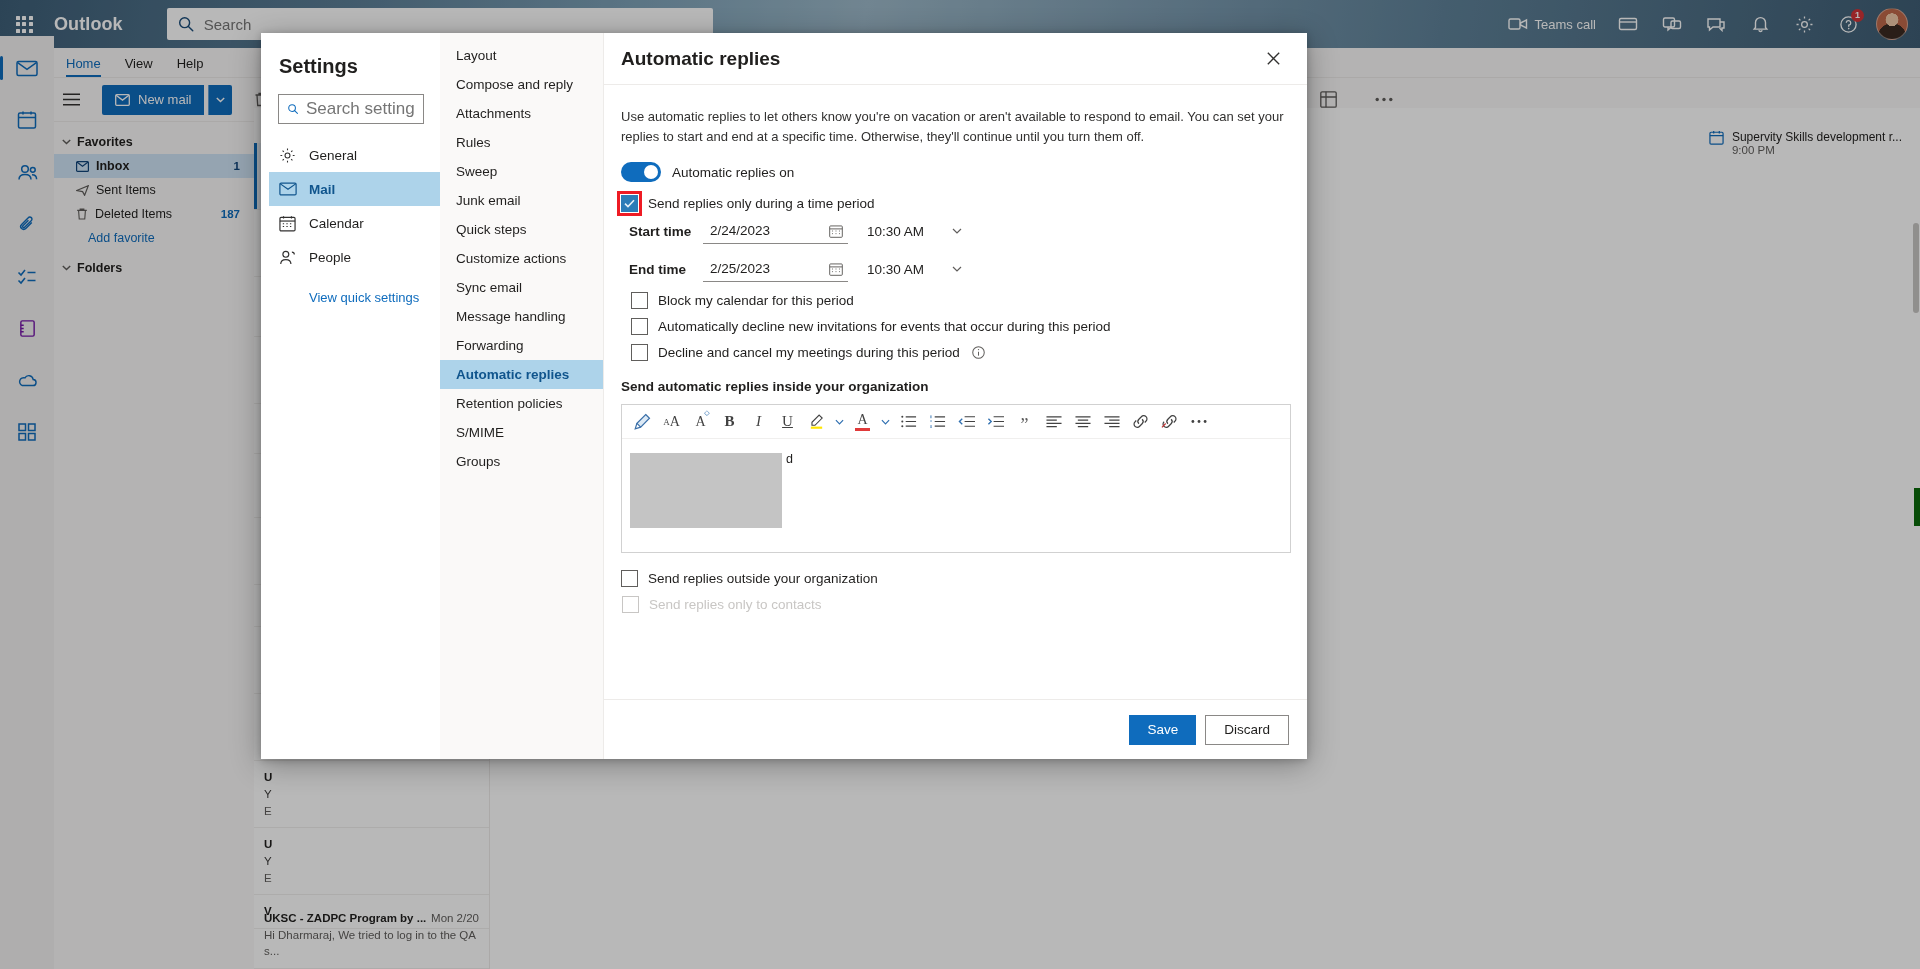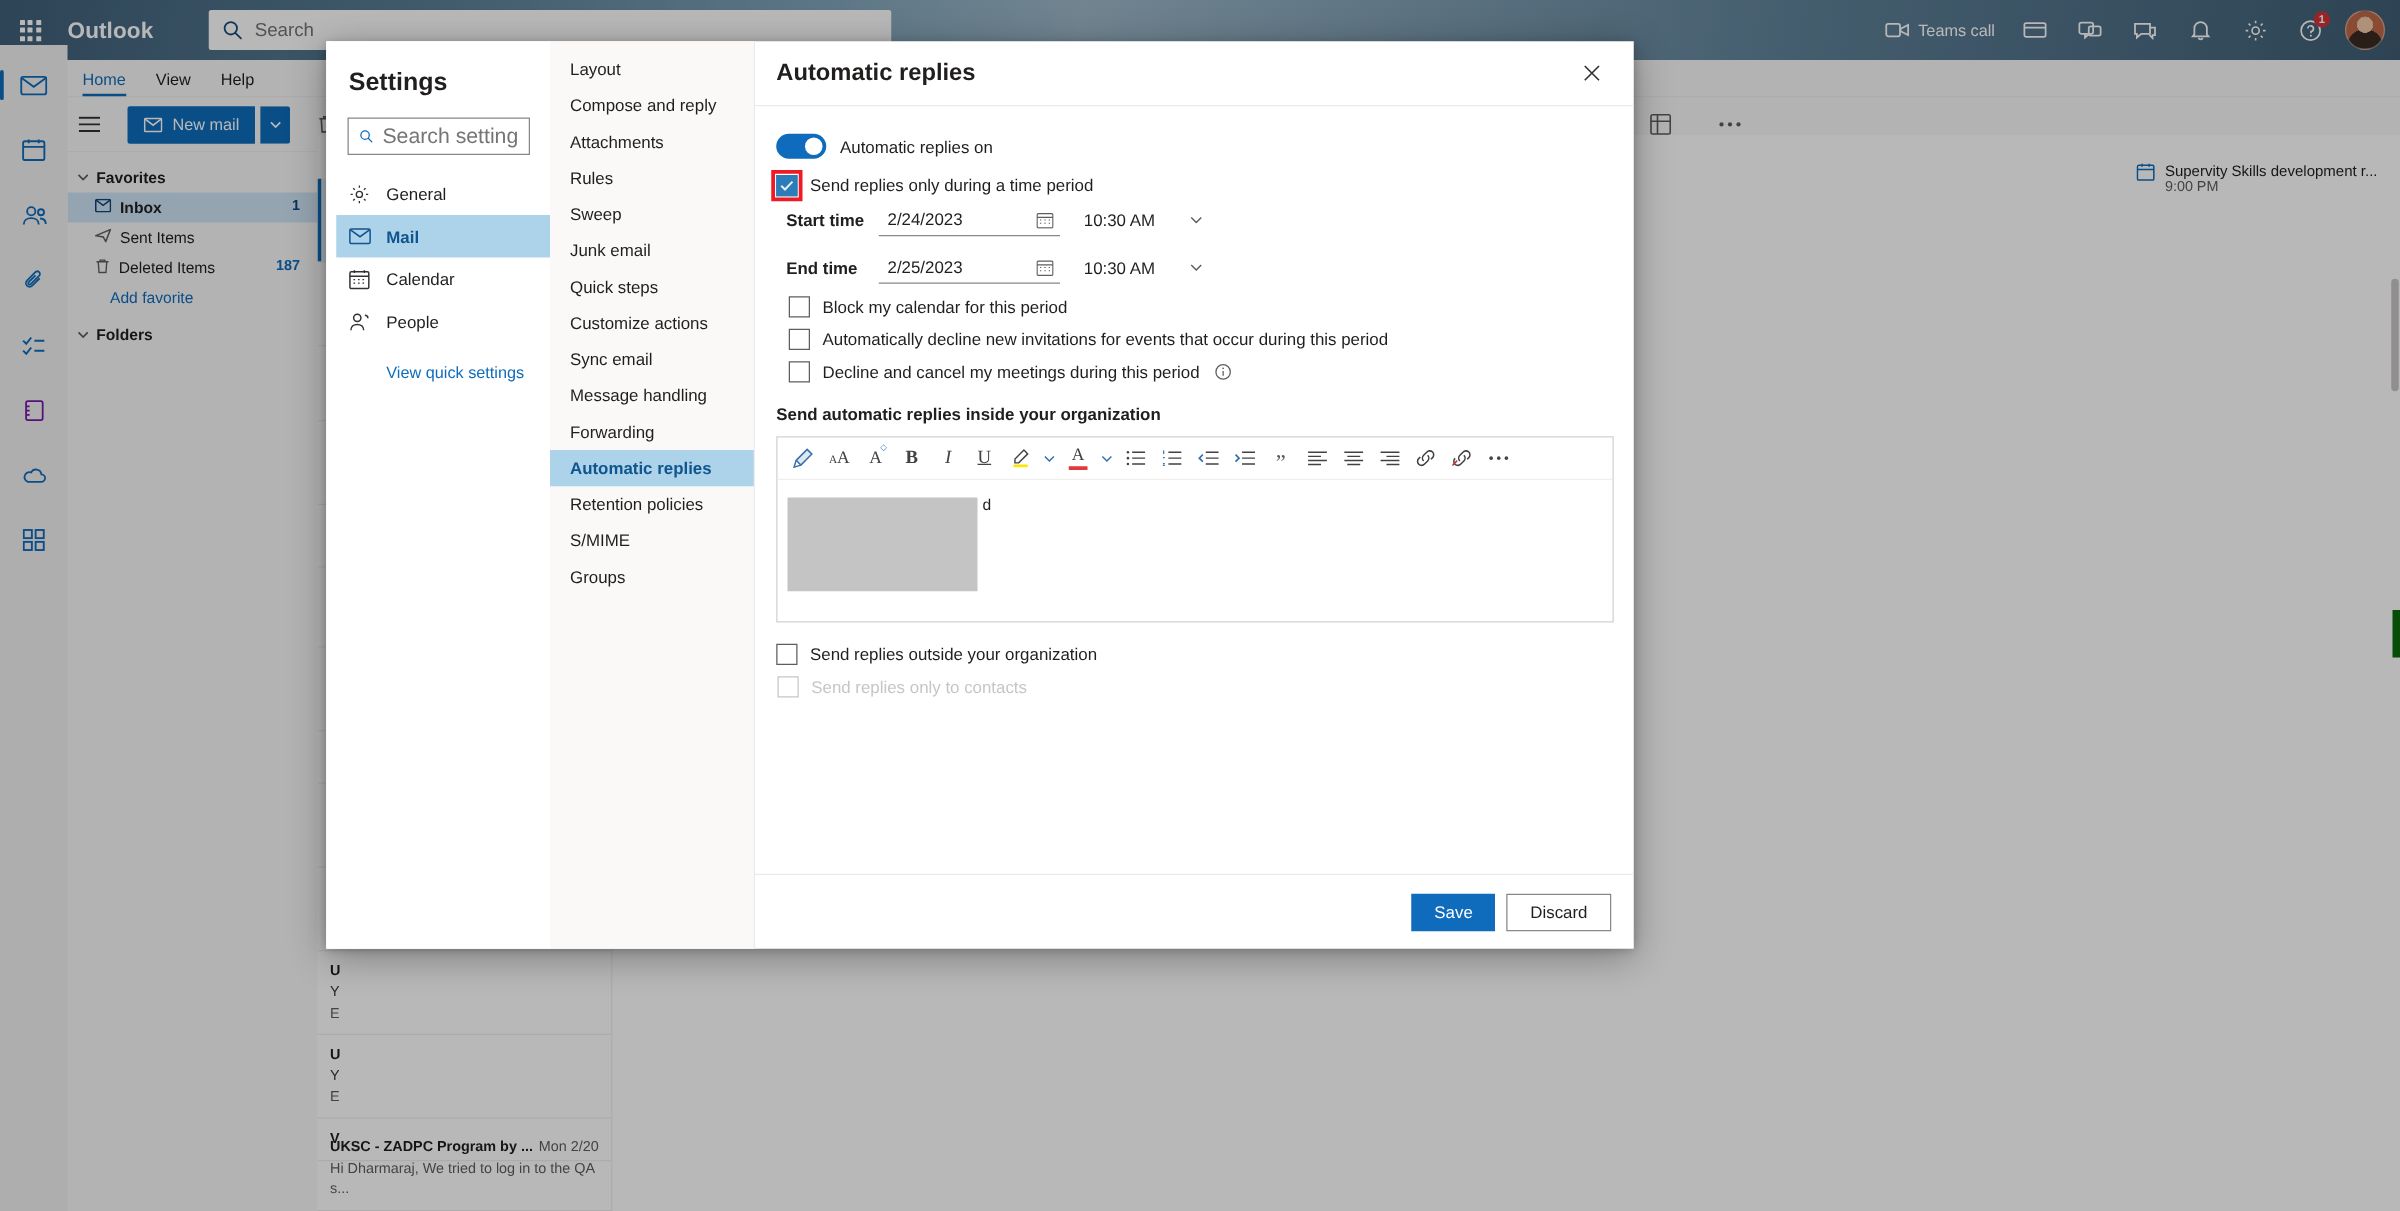--- a/index.html
+++ b/index.html
@@ -106,21 +106,21 @@
     content: ""; position: absolute; left: -7px; top: 6px; width: 3px; height: 24px; background: #0f6cbd; border-radius: 2px;
   }
 
   
   .folders {
     position: absolute; top: 122px; left: 54px; width: 200px; bottom: 0; background: #faf9f8;
     font-size: 12.5px; color: #201f1e; padding-top: 8px;
   }
   .fgroup { display: flex; align-items: center; gap: 6px; padding: 5px 8px; font-weight: 600; cursor: pointer; }
   .frow {
-    display: flex; gap: 7px; padding: 5px 8px 5px 22px; cursor: pointer; position: relative;
+    display: flex; align-items: center; gap: 7px; padding: 5px 8px 5px 22px; cursor: pointer; position: relative;
   }
   .frow.sel { background: #cfe4f5; font-weight: 700; }
   .frow .cnt { margin-left: auto; font-size: 11.5px; color: #0f6cbd; font-weight: 600; padding-right: 6px; }
   .frow.sel .cnt { color: #10447a; }
   .addfav { padding: 5px 8px 5px 34px; color: #0f6cbd; cursor: pointer; }
 
   
   .msglist {
     position: absolute; top: 108px; left: 254px; width: 236px; bottom: 0;
     background: #ffffff; border-right: 1px solid #edebe9; overflow: hidden;
@@ -652,20 +652,21 @@
       <h2>Automatic replies</h2>
       <div class="s-close">
         <svg width="13" height="13" viewBox="0 0 13 13" stroke="#323130" stroke-width="1.3">
             <path d="M.8.8 12.2 12.2M12.2.8.8 12.2"></path>
           </svg>
       </div>
     </div>
 
     <div class="s-body">
 
+      <div class="s-desc">Use automatic replies to let others know you're on vacation or aren't available to respond to email. You can set your replies to start and end at a specific time. Otherwise, they'll continue until you turn them off.</div>
 
       <div class="togrow">
         <div class="toggle">
             <div class="knob"></div>
           </div>
         <span>Automatic replies on</span>
       </div>
 
       <div class="cbrow" style="margin-bottom:6px;">
         <div class="cbox checked hl-red">

